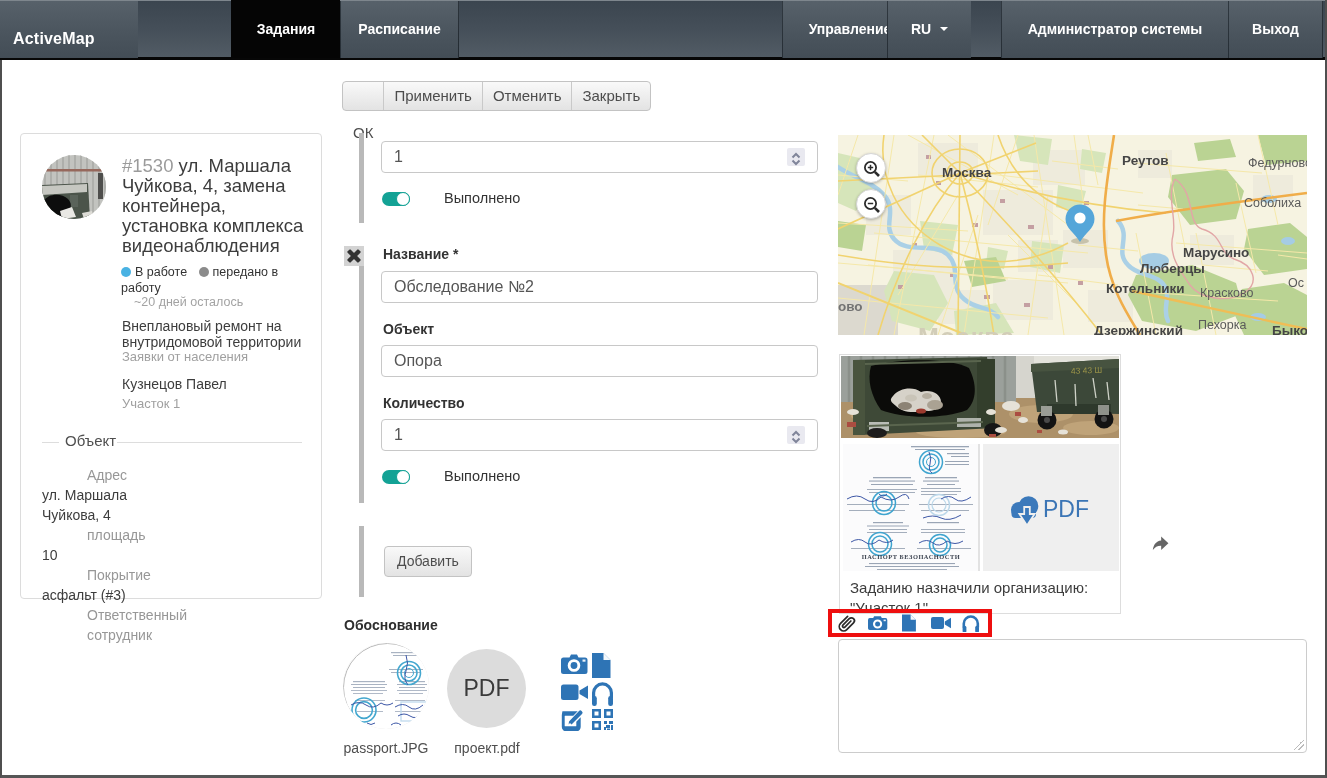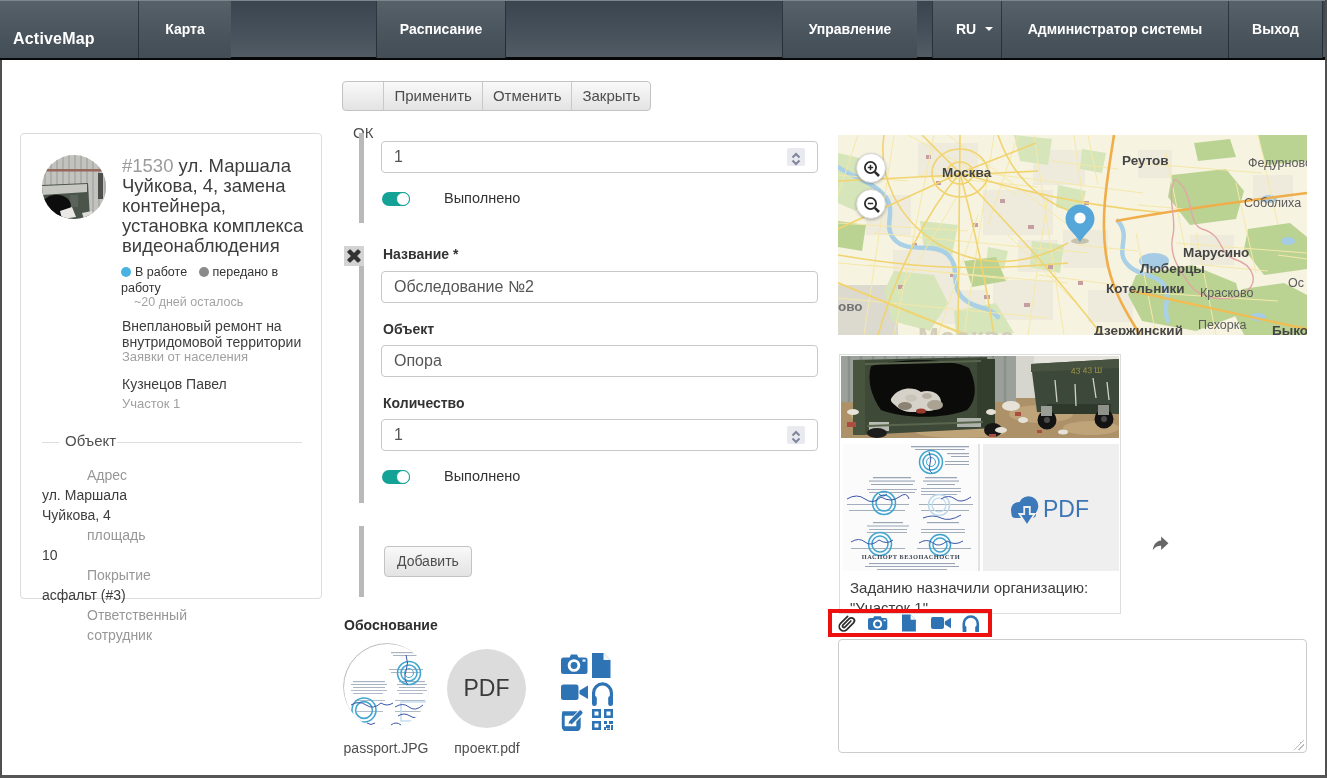--- a/index.html
+++ b/index.html
@@ -74,24 +74,24 @@
 .rsz { position:absolute; right:2px; bottom:2px; width:11px; height:11px;
   background:linear-gradient(135deg, transparent 0 50%, #bbb 50% 57%, transparent 57% 72%, #bbb 72% 79%, transparent 79%); }
 </style>
 </head>
 <body>
 <div class="frame"></div>
 
 <div class="nav">
   <div class="item" style="left:0px; width:140px; border-left:none;"></div>
     <div class="logo">ActiveMap</div>
-  <div class="item" style="left:140px; width:93px;">Карта</div>
-  <div class="item last" style="left:342px; width:130px;margin-left:36px;">Расписание</div>
+  <div class="item active" style="left:233px; width:109px;">Задания</div>
+  <div class="item last" style="left:342px; width:119px;">Расписание</div>
   <div class="item" style="left:784px; width:135px;">Управление</div>
-  <div class="item" style="left:934px; width:84px;">RU <span class="caret"></span></div>
+  <div class="item" style="left:889px; width:84px;">RU <span class="caret"></span></div>
   <div class="item" style="left:1003px; width:227px;">Администратор системы</div>
   <div class="item last" style="left:1230px; width:95px;">Выход</div>
 </div>
 
 <div class="card">
   <div class="avatar"><svg width="64" height="64" viewBox="0 0 64 64">
         <rect width="64" height="64" fill="#c2c3bf"></rect>
 <g stroke="#aeafab" stroke-width="2">
 <line x1="3" y1="0" x2="3" y2="64"></line>
           <line x1="9" y1="0" x2="9" y2="64"></line>

